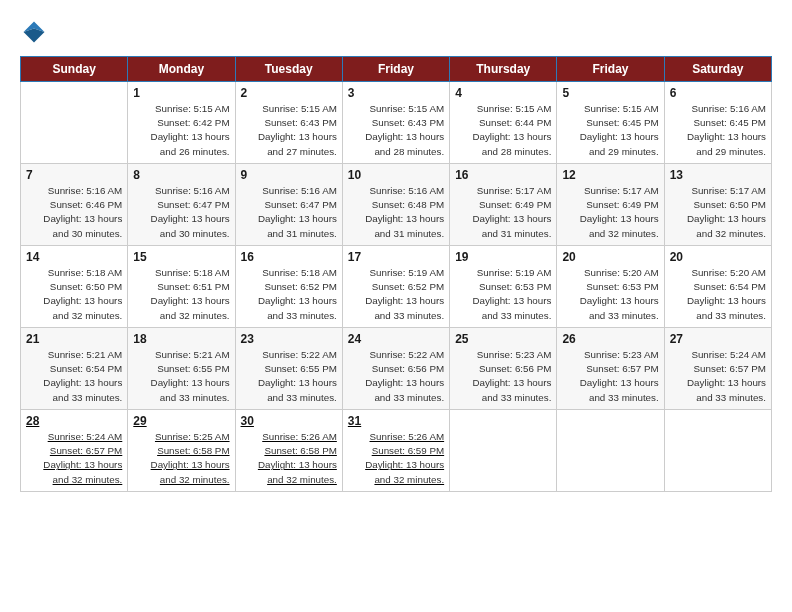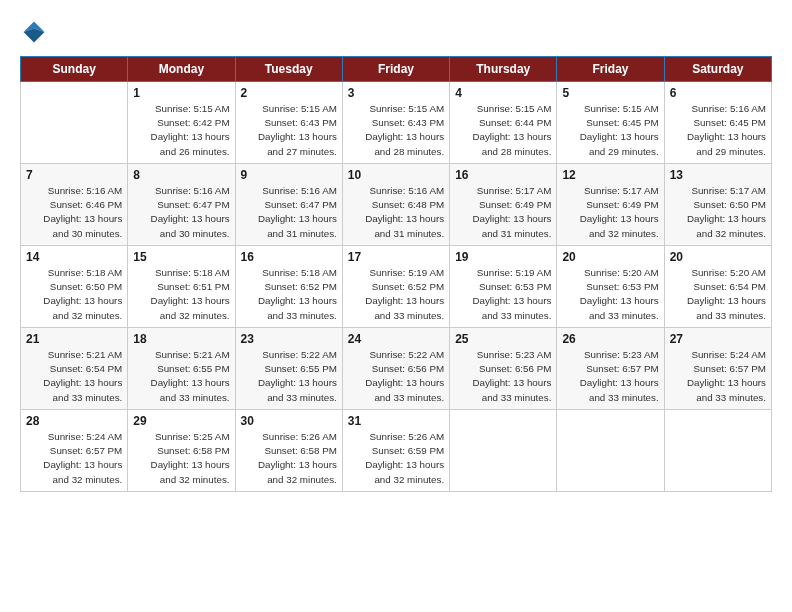--- a/index.html
+++ b/index.html
@@ -92,20 +92,21 @@
       font-size: 9.8px;
       color: #333;
       line-height: 1.45;
       text-align: right;
     }
     .empty-cell {
       background: #fff !important;
     }
     .last-row td {
       height: 70px;
+      text-decoration: underline;
     }
   </style>
 </head>
 <body>
 
 <div class="page">
   <div class="header">
     <div class="logo">
       <svg class="logo-icon" viewBox="0 0 32 32">
         <polygon points="16,4 28,16 16,12 4,16" fill="#2c7ab8"></polygon>

